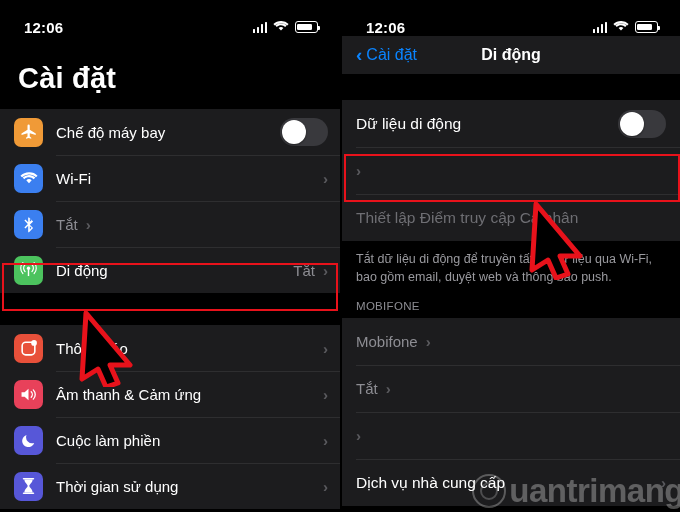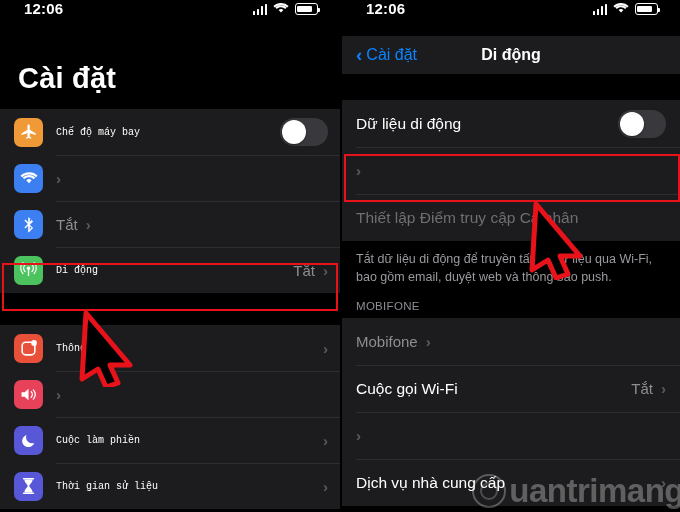--- a/index.html
+++ b/index.html
@@ -8,21 +8,21 @@
     background:#000;
     font-family:"Liberation Sans", sans-serif;
     overflow:hidden;
   }
   .screens { display:flex; width:680px; height:512px; }
   .panel { width:340px; height:512px; position:relative; background:#000; overflow:hidden; }
   .panel.right { border-left:2px solid #000; }
 
   
   .statusbar {
-    height:36px; display:flex; align-items:flex-start;
+    height:36px; display:flex; align-items:flex-end;
     justify-content:space-between; padding:0 22px 0 24px;
     background:#000;
   }
   .clock { color:#fff; font-size:15px; font-weight:bold; letter-spacing:.2px; }
   .status-icons { display:flex; align-items:center; gap:6px; }
   .sig { display:flex; align-items:flex-end; gap:1.5px; height:11px; }
   .sig i { width:2.5px; background:#fff; border-radius:.5px; display:block; }
   .sig i:nth-child(1){ height:3.5px; }
   .sig i:nth-child(2){ height:6px; }
   .sig i:nth-child(3){ height:8.5px; }
@@ -46,21 +46,21 @@
   }
   .row + .row::before {
     content:""; position:absolute; left:56px; right:0; top:0; height:1px; background:#2e2e30;
   }
   .ico {
     width:29px; height:29px; border-radius:7px; flex:none;
     display:flex; align-items:center; justify-content:center;
     margin-right:13px; color:#fff;
   }
   .ico svg { display:block; }
-  .label { color:#fff; font-size:10px; flex:1; white-space:nowrap;font-family:Liberation Mono, monospace; }
+  .label { color:#fff; font-size:15px; flex:1; white-space:nowrap; }
   .value { color:#8d8d93; font-size:15px; margin-right:8px; white-space:nowrap; }
   .chev { color:#5a5a5e; font-size:15px; font-weight:bold; line-height:1; }
 
   
   .toggle { width:48px; height:28px; border-radius:14px; background:#39393d;
     position:relative; flex:none; }
   .toggle .knob { position:absolute; top:2px; left:2px; width:24px; height:24px;
     border-radius:50%; background:#fff; box-shadow:0 1px 2px rgba(0,0,0,.45); }
 
   
@@ -153,20 +153,21 @@
             <span class="knob"></span>
           </span>
       </div>
 
       <div class="row">
         <span class="ico" style="background:#3b7ff0">
           <svg width="18" height="14" viewBox="0 0 16 12">
               <path d="M8 10.6 5.6 8.1a3.4 3.4 0 0 1 4.8 0L8 10.6zM8 5.3c-1.6 0-3.1.6-4.2 1.7L2.4 5.6A8 8 0 0 1 8 3.3c2.1 0 4.1.8 5.6 2.3l-1.4 1.4A5.9 5.9 0 0 0 8 5.3zM8 .9C5.1.9 2.4 2 .4 4l1.4 1.4A8.7 8.7 0 0 1 8 2.9c2.4 0 4.6.9 6.2 2.5L15.6 4A10.1 10.1 0 0 0 8 .9z" fill="#fff"></path>
             </svg>
         </span>
+        <span class="label">Wi-Fi</span>
         <span class="chev">›</span>
       </div>
 
       <div class="row">
         <span class="ico" style="background:#3b7ff0">
           <svg width="14" height="18" viewBox="0 0 14 22">
               <path d="M6 1v8L2.6 5.6 1.4 6.8 5.6 11l-4.2 4.2 1.2 1.2L6 13v8h1l5-5-4-4 4-4-5-5H6zm2 3.4 2 2-2 2v-4zm0 9.2 2 2-2 2v-4z" fill="#fff"></path>
             </svg>
         </span>
         <span class="value">Tắt</span>
@@ -206,20 +207,21 @@
       </div>
 
       <div class="row">
         <span class="ico" style="background:#e8415a">
           <svg width="19" height="17" viewBox="0 0 24 22">
             <path d="M3 8h4l5-4.5v15L7 14H3V8z" fill="#fff"></path>
             <path d="M15.5 7.5a5 5 0 0 1 0 7" stroke="#fff" stroke-width="1.7" fill="none" stroke-linecap="round"></path>
             <path d="M18.2 5a8.4 8.4 0 0 1 0 12" stroke="#fff" stroke-width="1.7" fill="none" stroke-linecap="round"></path>
           </svg>
         </span>
+        <span class="label">Âm thanh &amp; Cảm ứng</span>
         <span class="chev">›</span>
       </div>
 
       <div class="row">
         <span class="ico" style="background:#5757d8">
           <svg width="17" height="17" viewBox="0 0 24 24">
               <path d="M20 15.5A8.6 8.6 0 0 1 9.2 4.3 8.7 8.7 0 1 0 20 15.5z" fill="#fff"></path>
             </svg>
         </span>
         <span class="label">Cuộc làm phiền</span>
@@ -227,21 +229,21 @@
       </div>
 
       <div class="row">
         <span class="ico" style="background:#5757d8">
           <svg width="15" height="18" viewBox="0 0 18 22">
             <rect x="2" y="1.2" width="14" height="2" rx="1" fill="#fff"></rect>
             <rect x="2" y="18.8" width="14" height="2" rx="1" fill="#fff"></rect>
             <path d="M4 3.2h10c0 4-4 6-4 7.8s4 3.8 4 7.8H4c0-4 4-6 4-7.8S4 7.2 4 3.2z" fill="#fff"></path>
           </svg>
         </span>
-        <span class="label">Thời gian sử liệu</span>
+        <span class="label">Thời gian sử dụng</span>
         <span class="chev">›</span>
       </div>
     </div>
 
     <div class="redbox" style="left:2px; top:263px; width:336px; height:48px;"></div>
 
     <div class="cursor" style="left:78px; top:309px;">
       <svg width="62" height="78" viewBox="0 0 62 78">
         <path d="M8 4 L52 56 L32 56 L40 74 L28 78 L20 60 L4 70 Z" fill="#000" stroke="#e8121b" stroke-width="5" stroke-linejoin="round"></path>
       </svg>
@@ -298,21 +300,20 @@
     <div class="footnote">Tắt dữ liệu di động để truyền tất cả dữ liệu qua Wi-Fi, bao gồm email, duyệt web và thông báo push.</div>
 
     <div class="sechead">MOBIFONE</div>
 
     <div class="group">
       <div class="r-row">
         <span class="value">Mobifone</span>
         <span class="chev">›</span>
       </div>
       <div class="r-row">
-        <span class="r-label">Cuộc gọi Wi-Fi</span>
         <span class="value">Tắt</span>
         <span class="chev">›</span>
       </div>
       <div class="r-row">
         <span class="chev">›</span>
       </div>
       <div class="r-row">
         <span class="r-label">Dịch vụ nhà cung cấp</span>
         <span class="chev">›</span>
       </div>

